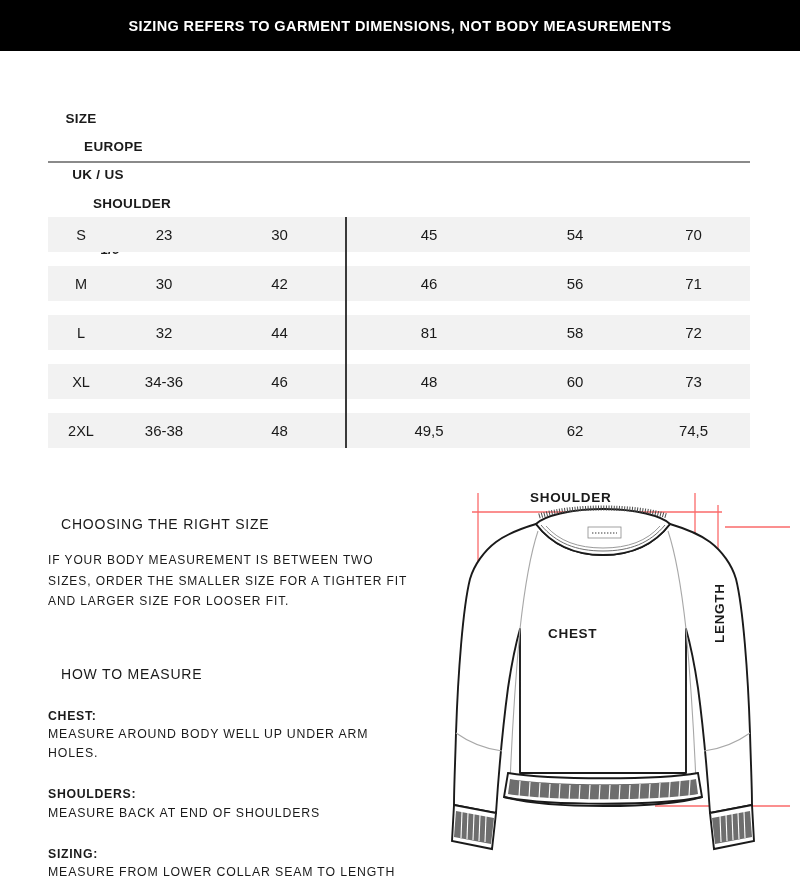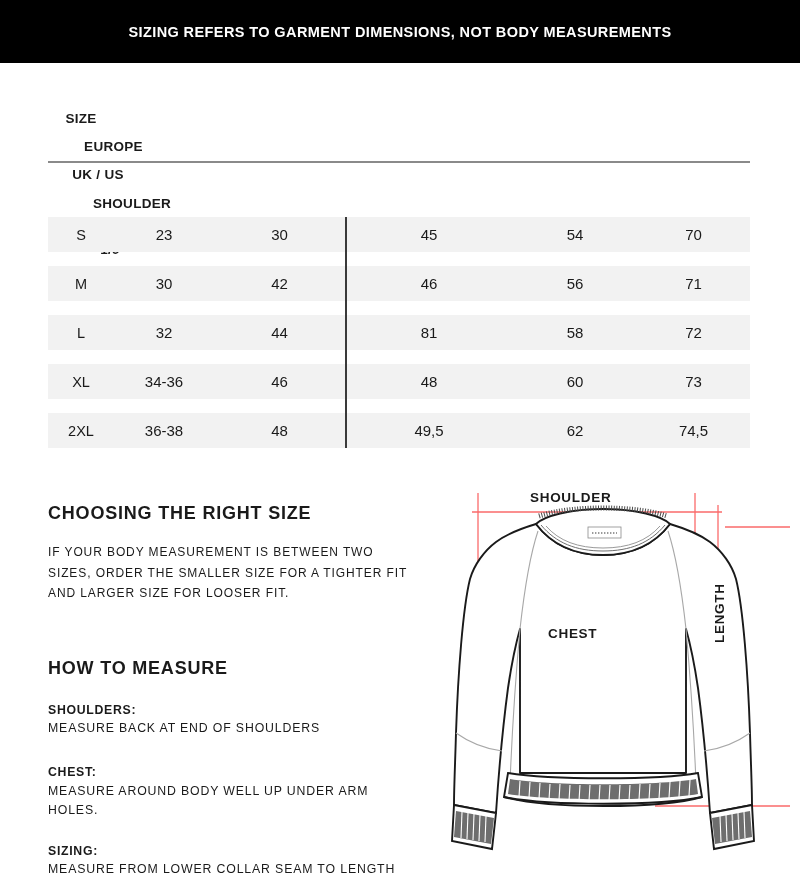--- a/index.html
+++ b/index.html
@@ -14,21 +14,21 @@
     color: #1a1a1a;
     position: relative;
     overflow: hidden;
   }
 
   
   .banner {
     position: absolute;
     left: 0; top: 0;
     width: 800px;
-    height: 63px;
+    height: 51px;
     background: #000000;
     display: flex;
     align-items: center;
     justify-content: center;
   }
   .banner-text {
     color: #ffffff;
     font-size: 14.5px;
     font-weight: bold;
     letter-spacing: 0.4px;
@@ -110,23 +110,23 @@
   }
 
   
   .info {
     position: absolute;
     left: 48px;
     top: 503px;
     width: 360px;
   }
   .info h3 {
-    margin: 0;
-    font-size: 18px;
-    font-weight: bold;
+    margin: 13px;
+    font-size: 14px;
+    font-weight: normal;
     letter-spacing: 0.8px;
   }
   .info p.body {
     margin: 18px 0 0 0;
     font-size: 12px;
     letter-spacing: 0.9px;
     line-height: 1.72;
   }
   .how-title { margin-top: 54px !important; }
 
@@ -240,28 +240,28 @@
     <div class="cell c-length">74,5</div>
   </div>
 </div>
 
 <div class="info">
   <h3>CHOOSING THE RIGHT SIZE</h3>
   <p class="body">IF YOUR BODY MEASUREMENT IS BETWEEN TWO SIZES, ORDER THE SMALLER SIZE FOR A TIGHTER FIT AND LARGER SIZE FOR LOOSER FIT.</p>
 
   <h3 class="how-title">HOW TO MEASURE</h3>
 
+  <div class="measure-group first">
+    <div class="m-label">CHEST:</div>
+    <div class="m-text">MEASURE AROUND BODY WELL UP UNDER ARM HOLES.</div>
+  </div>
+
   <div class="measure-group">
     <div class="m-label">SHOULDERS:</div>
     <div class="m-text">MEASURE BACK AT END OF SHOULDERS</div>
-  </div>
-
-  <div class="measure-group first">
-    <div class="m-label">CHEST:</div>
-    <div class="m-text">MEASURE AROUND BODY WELL UP UNDER ARM HOLES.</div>
   </div>
 
   <div class="measure-group">
     <div class="m-label">SIZING:</div>
     <div class="m-text">MEASURE FROM LOWER COLLAR SEAM TO LENGTH DESIRED.</div>
   </div>
 </div>
 
 <div class="garment">
   <svg width="350" height="390" viewBox="0 0 350 390">

